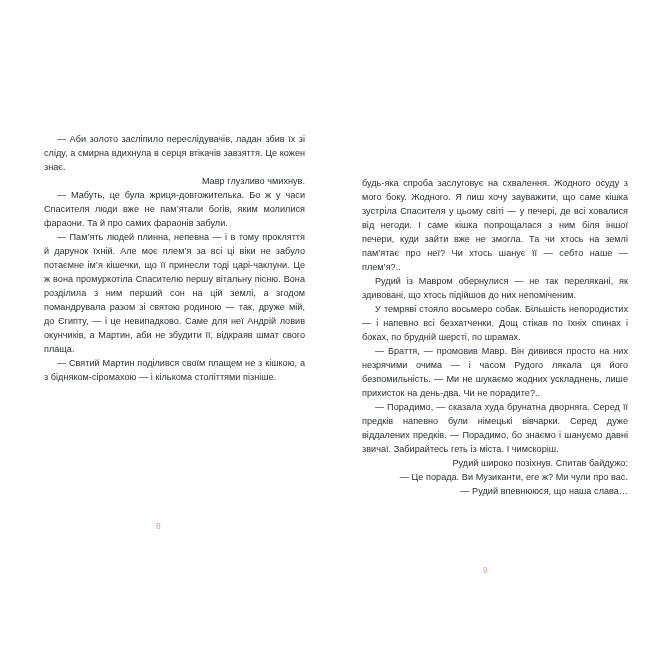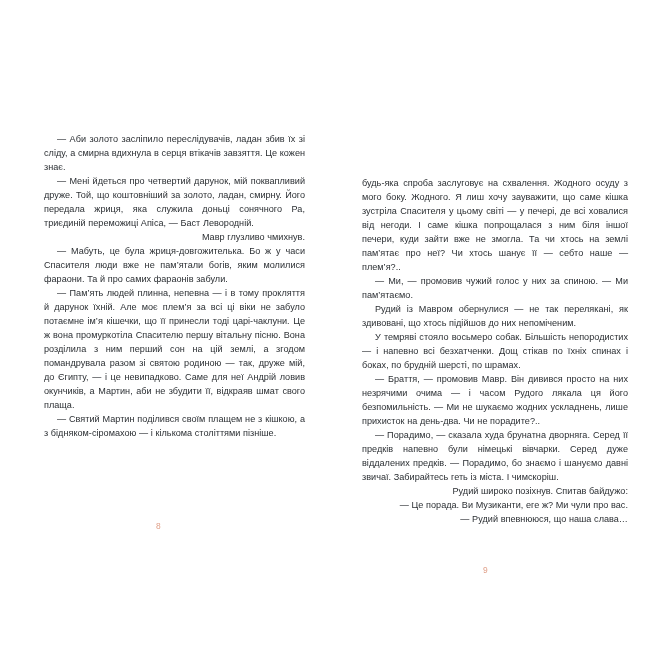--- a/index.html
+++ b/index.html
@@ -71,33 +71,31 @@
   .page-right .folio { padding-right: 4px; }
 </style>
 </head>
 <body>
 
 <div class="spread">
 
   <div class="page page-left">
     <div class="text-block">
       <p class="para">— Аби золото засліпило переслідувачів, ладан збив їх зі сліду, а смирна вдихнула в серця втікачів завзяття. Це кожен знає.</p>
-      <p class="para">— Мені йдеться про четвертий дарунок, мій поквапливий друже. Той, що коштовніший за золото, ладан, смирну. Його передала жриця, яка служила доньці сонячного Ра, триєдиній переможиці Апіса, — Баст Левородній.</p>
       <p class="para last-flush">Мавр глузливо чмихнув.</p>
       <p class="para">— Мабуть, це була жриця-довгожителька. Бо ж у часи Спасителя люди вже не пам’ятали богів, яким молилися фараони. Та й про самих фараонів забули.</p>
       <p class="para">— Пам’ять людей плинна, непевна — і в тому прокляття й дарунок їхній. Але моє плем’я за всі ці віки не забуло потаємне ім’я кішечки, що її принесли тоді царі-чаклуни. Це ж вона промуркотіла Спасителю першу вітальну пісню. Вона розділила з ним перший сон на цій землі, а згодом помандрувала разом зі святою родиною — так, друже мій, до Єгипту, — і це невипадково. Саме для неї Андрій ловив окунчиків, а Мартин, аби не збудити її, відкраяв шмат свого плаща.</p>
       <p class="para">— Святий Мартин поділився своїм плащем не з кішкою, а з бідняком-сіромахою — і кількома століттями пізніше.</p>
     </div>
     <div class="folio">8</div>
   </div>
 
   <div class="page page-right">
     <div class="text-block">
       <p class="para noindent">будь-яка спроба заслуговує на схвалення. Жодного осуду з мого боку. Жодного. Я лиш хочу зауважити, що саме кішка зустріла Спасителя у цьому світі — у печері, де всі ховалися від негоди. І саме кішка попрощалася з ним біля іншої печери, куди зайти вже не змогла. Та чи хтось на землі пам’ятає про неї? Чи хтось шанує її — себто наше — плем’я?..</p>
-      <p class="para">— Ми, — промовив чужий голос у них за спиною. — Ми пам’ятаємо.</p>
       <p class="para">Рудий із Мавром обернулися — не так перелякані, як здивовані, що хтось підійшов до них непоміченим.</p>
       <p class="para">У темряві стояло восьмеро собак. Більшість непородистих — і напевно всі безхатченки. Дощ стікав по їхніх спинах і боках, по брудній шерсті, по шрамах.</p>
       <p class="para">— Браття, — промовив Мавр. Він дивився просто на них незрячими очима — і часом Рудого лякала ця його безпомильність. — Ми не шукаємо жодних ускладнень, лише прихисток на день-два. Чи не порадите?..</p>
       <p class="para">— Порадимо, — сказала худа брунатна дворняга. Серед її предків напевно були німецькі вівчарки. Серед дуже віддалених предків. — Порадимо, бо знаємо і шануємо давні звичаї. Забирайтесь геть із міста. І чимскоріш.</p>
       <p class="para last-flush">Рудий широко позіхнув. Спитав байдужо:</p>
       <p class="para last-flush">— Це порада. Ви Музиканти, еге ж? Ми чули про вас.</p>
       <p class="para last-flush">— Рудий впевнююся, що наша слава…</p>
     </div>
     <div class="folio">9</div>
   </div>

